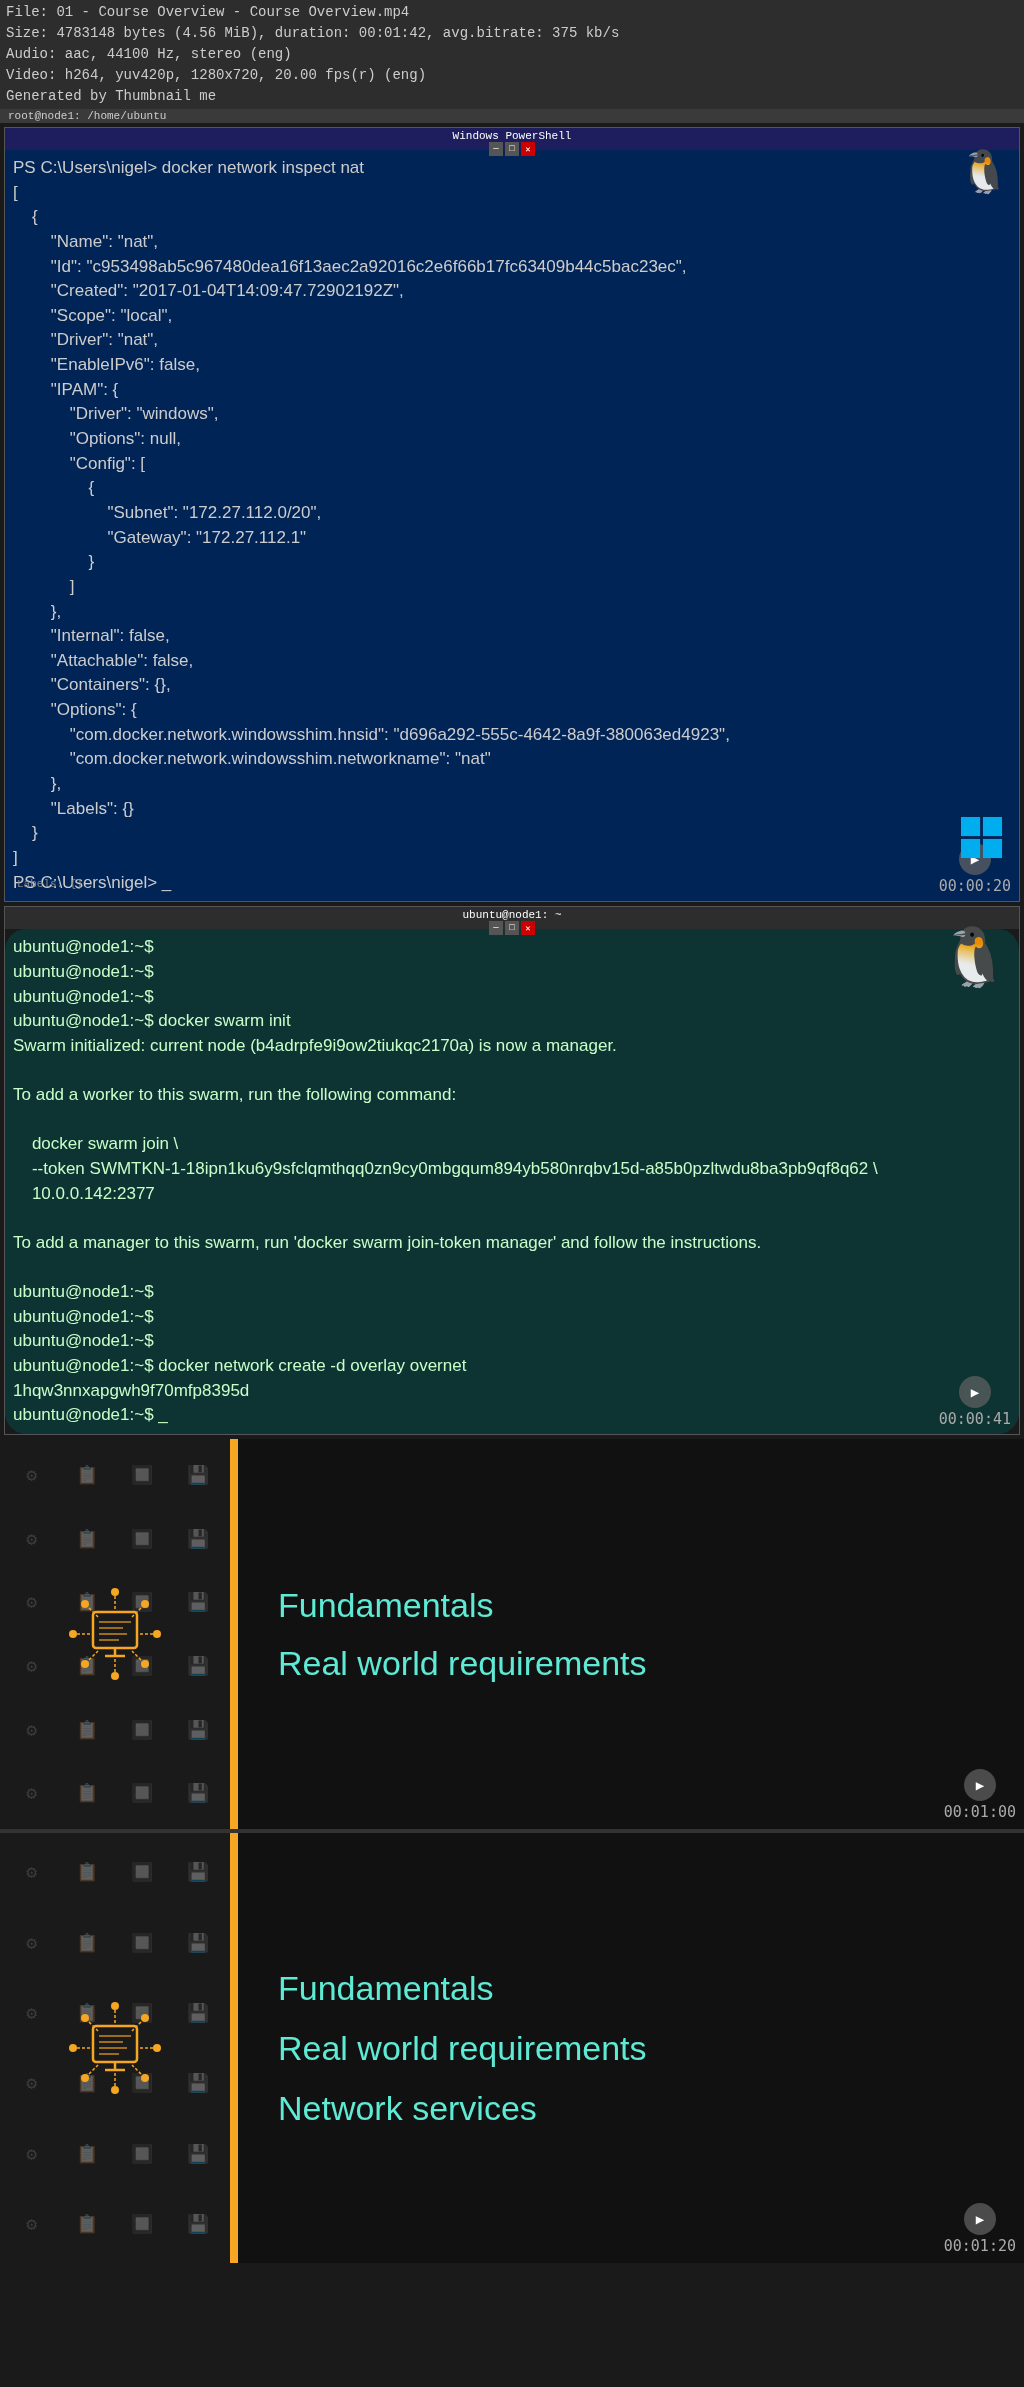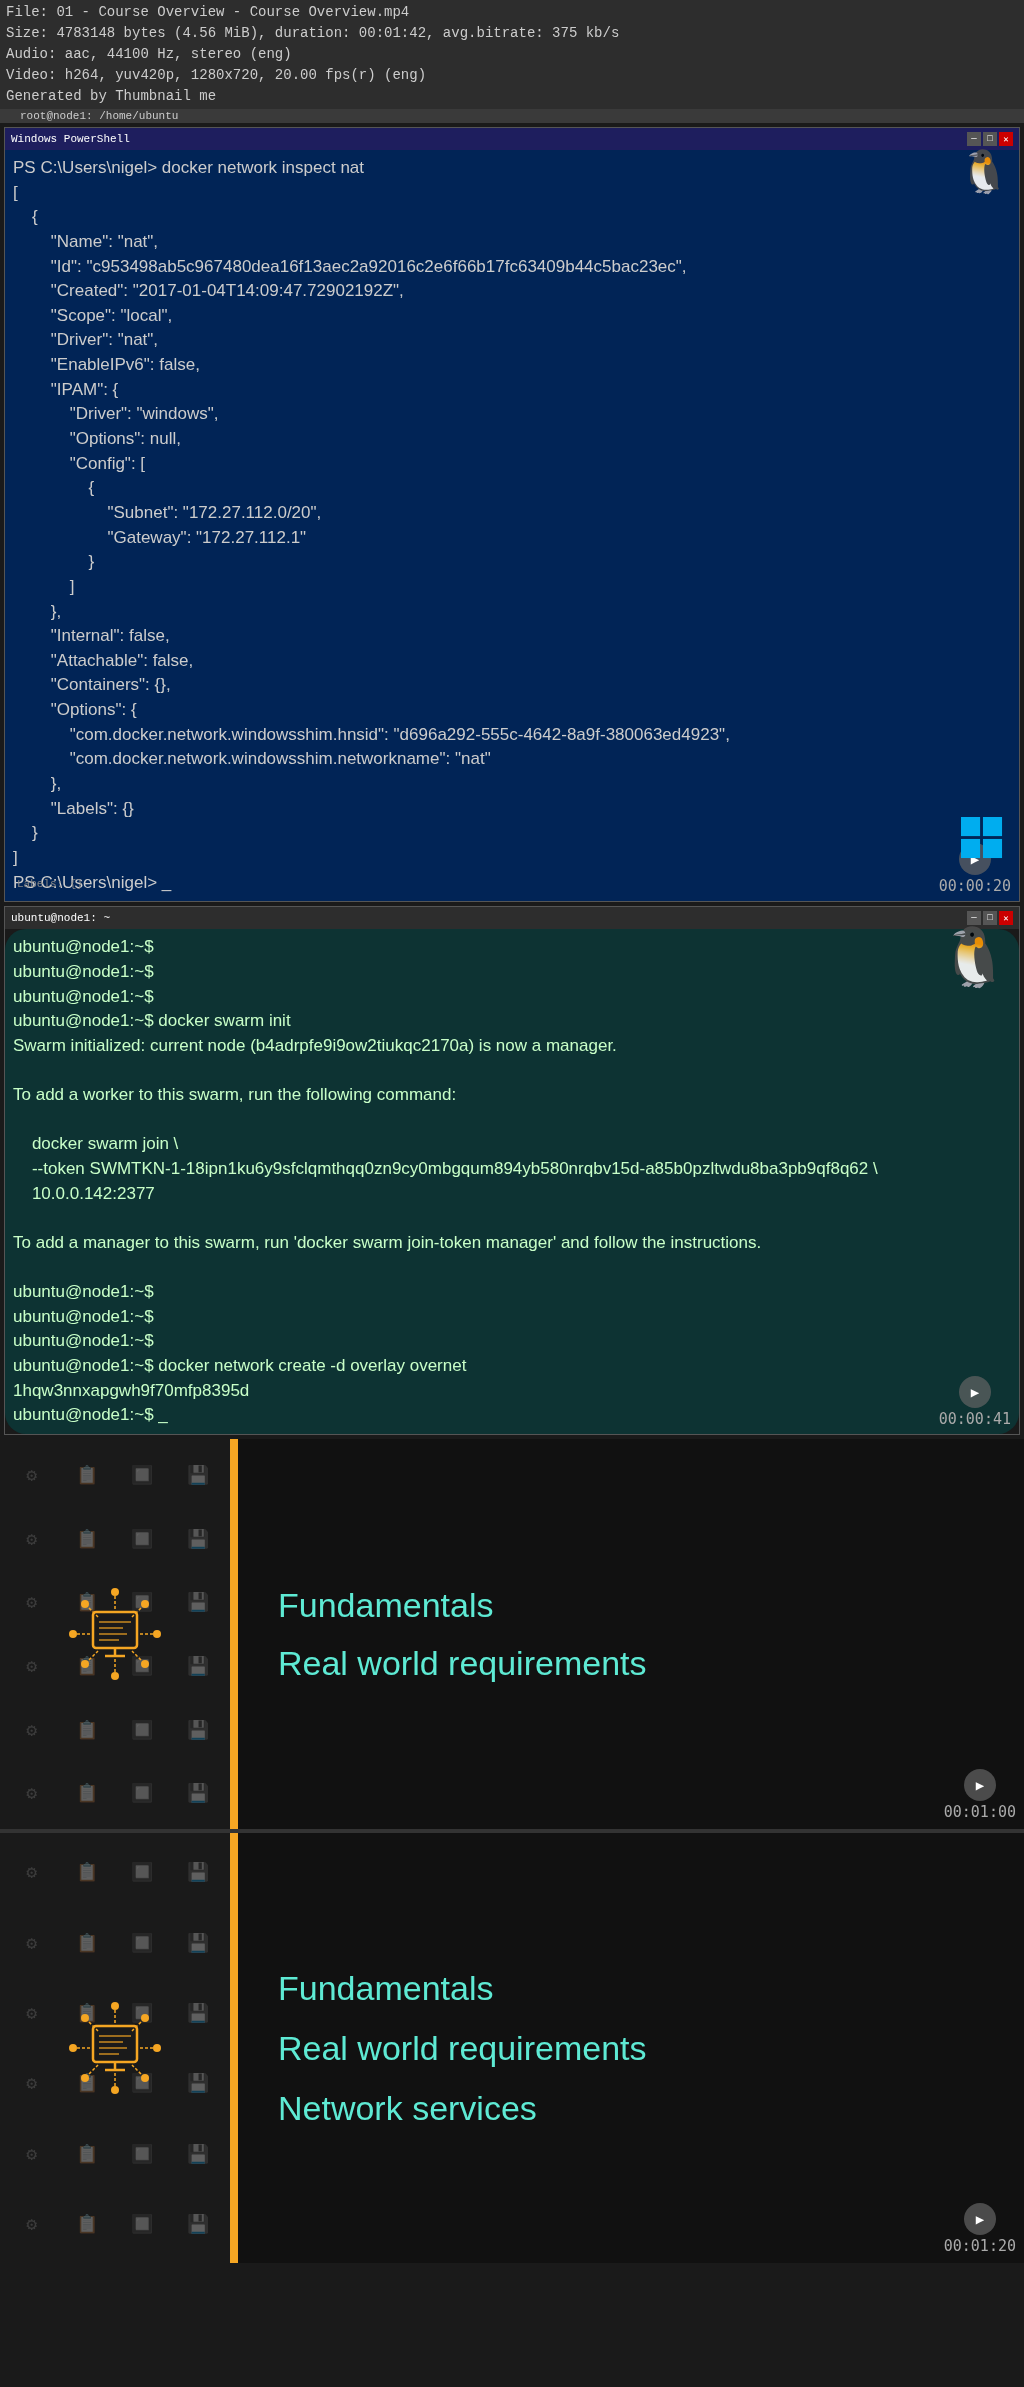--- a/index.html
+++ b/index.html
@@ -34,20 +34,21 @@
     }
 
     .terminal-titlebar {
       display: flex;
       align-items: center;
       justify-content: space-between;
       padding: 2px 6px;
       font-size: 11px;
       color: #fff;
       height: 22px;
+      flex-direction: column;
     }
 
     .terminal-titlebar.powershell {
       background: #1e1e5e;
     }
 
     .terminal-titlebar.linux {
       background: #2d2d2d;
     }
 
@@ -252,21 +253,21 @@
 <body>
 
 <div class="file-info">
   <div>File: 01 - Course Overview - Course Overview.mp4</div>
   <div>Size: 4783148 bytes (4.56 MiB), duration: 00:01:42, avg.bitrate: 375 kb/s</div>
   <div>Audio: aac, 44100 Hz, stereo (eng)</div>
   <div>Video: h264, yuv420p, 1280x720, 20.00 fps(r) (eng)</div>
   <div>Generated by Thumbnail me</div>
 </div>
 
-<div style="background:#3a3a3a; color:#ccc; font-size:11px; padding:1px 20px; display:flex; align-items:center; gap:6px;">
+<div style="background:#3a3a3a; color:#ccc; font-size:11px; padding:1px 8px; display:flex; align-items:center; gap:6px;">
   <span>root@node1: /home/ubuntu</span>
 </div>
 
 <div class="terminals-area">
   <div class="terminal-window">
     <div class="terminal-titlebar powershell">
       <div class="titlebar-left">
         <span>Windows PowerShell</span>
       </div>
       <div class="titlebar-controls">

